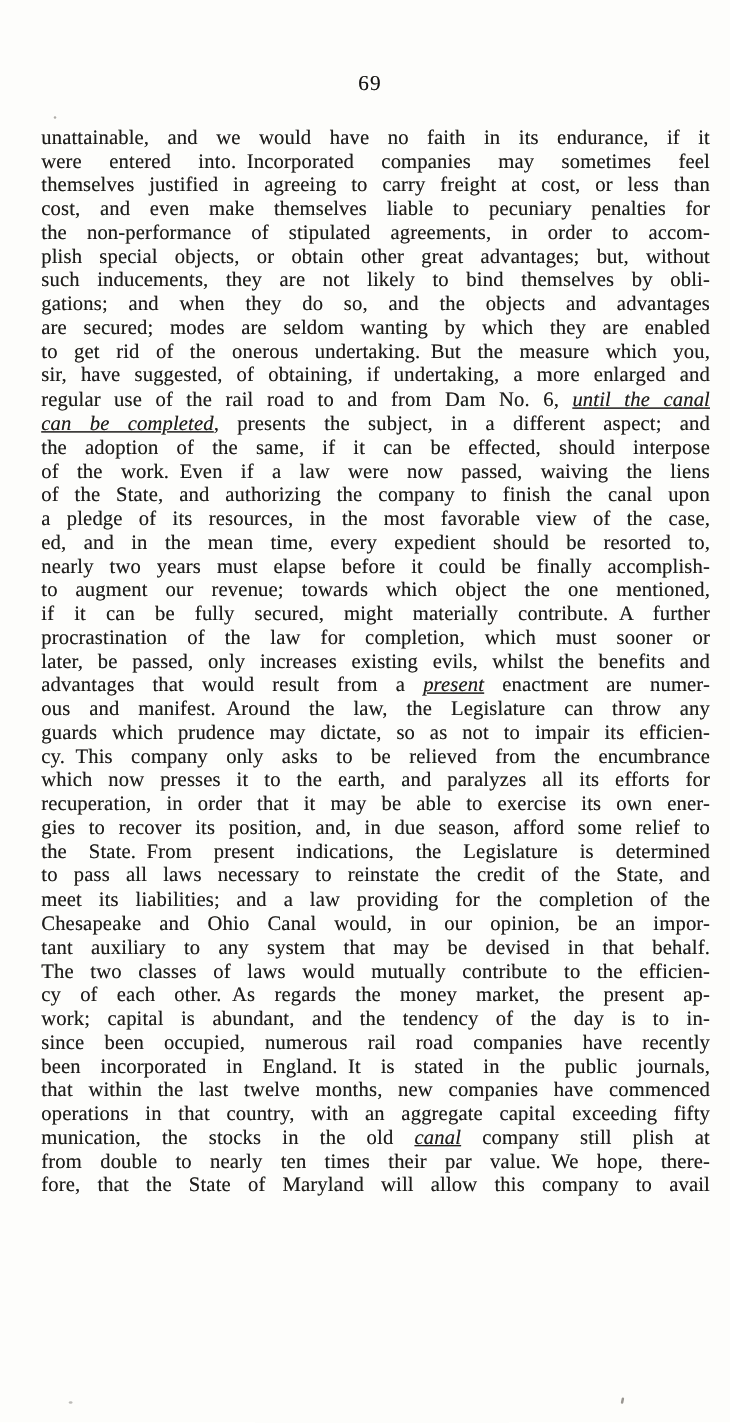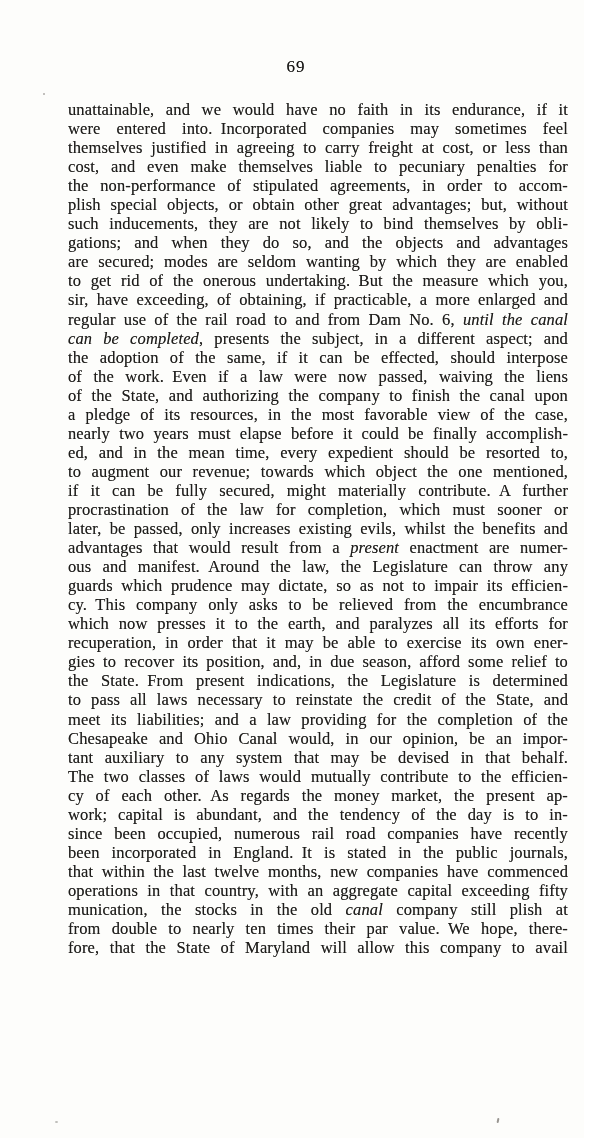--- a/index.html
+++ b/index.html
@@ -35,24 +35,24 @@
   }
   .line {
     height: 19.05px;
     line-height: 19.05px;
     font-size: 16.5px;
     letter-spacing: 0.12px;
     text-align: justify;
     text-align-last: justify;
     white-space: normal;
     text-shadow: 0 0 0.45px rgba(25,24,22,0.55);
-    margin-left: 35px;
   }
   .it {
     font-style: italic;
+    text-decoration: underline;
   }
   .speck {
     position: absolute;
     background: #6d6a64;
     border-radius: 50%;
   }
   .speck.a { left: 55px;  top: 1121px; width: 3px; height: 2px; opacity: 0.45; }
   .speck.b { left: 497px; top: 1118px; width: 2px; height: 5px; opacity: 0.7; border-radius: 1px; transform: rotate(12deg); }
   .speck.c { left: 43px;  top: 93px;  width: 2px; height: 2px; opacity: 0.55; }
 </style>
@@ -66,29 +66,29 @@
       <div class="line"><span>unattainable, and we would have no faith in its endurance, if it</span></div>
       <div class="line"><span>were entered into. Incorporated companies may sometimes feel</span></div>
       <div class="line"><span>themselves justified in agreeing to carry freight at cost, or less than</span></div>
       <div class="line"><span>cost, and even make themselves liable to pecuniary penalties for</span></div>
       <div class="line"><span>the non-performance of stipulated agreements, in order to accom-</span></div>
       <div class="line"><span>plish special objects, or obtain other great advantages; but, without</span></div>
       <div class="line"><span>such inducements, they are not likely to bind themselves by obli-</span></div>
       <div class="line"><span>gations; and when they do so, and the objects and advantages</span></div>
       <div class="line"><span>are secured; modes are seldom wanting by which they are enabled</span></div>
       <div class="line"><span>to get rid of the onerous undertaking. But the measure which you,</span></div>
-      <div class="line"><span>sir, have exceeding, of obtaining, if practicable, a more enlarged and</span></div>
+      <div class="line"><span>sir, have suggested, of obtaining, if undertaking, a more enlarged and</span></div>
       <div class="line"><span>regular use of the rail road to and from Dam No. 6, </span><span class="it">until the canal</span></div>
       <div class="line"><span class="it">can be completed</span><span>, presents the subject, in a different aspect; and</span></div>
       <div class="line"><span>the adoption of the same, if it can be effected, should interpose</span></div>
       <div class="line"><span>of the work. Even if a law were now passed, waiving the liens</span></div>
       <div class="line"><span>of the State, and authorizing the company to finish the canal upon</span></div>
       <div class="line"><span>a pledge of its resources, in the most favorable view of the case,</span></div>
+      <div class="line"><span>ed, and in the mean time, every expedient should be resorted to,</span></div>
       <div class="line"><span>nearly two years must elapse before it could be finally accomplish-</span></div>
-      <div class="line"><span>ed, and in the mean time, every expedient should be resorted to,</span></div>
       <div class="line"><span>to augment our revenue; towards which object the one mentioned,</span></div>
       <div class="line"><span>if it can be fully secured, might materially contribute. A further</span></div>
       <div class="line"><span>procrastination of the law for completion, which must sooner or</span></div>
       <div class="line"><span>later, be passed, only increases existing evils, whilst the benefits and</span></div>
       <div class="line"><span>advantages that would result from a </span><span class="it">present</span><span> enactment are numer-</span></div>
       <div class="line"><span>ous and manifest. Around the law, the Legislature can throw any</span></div>
       <div class="line"><span>guards which prudence may dictate, so as not to impair its efficien-</span></div>
       <div class="line"><span>cy. This company only asks to be relieved from the encumbrance</span></div>
       <div class="line"><span>which now presses it to the earth, and paralyzes all its efforts for</span></div>
       <div class="line"><span>recuperation, in order that it may be able to exercise its own ener-</span></div>

